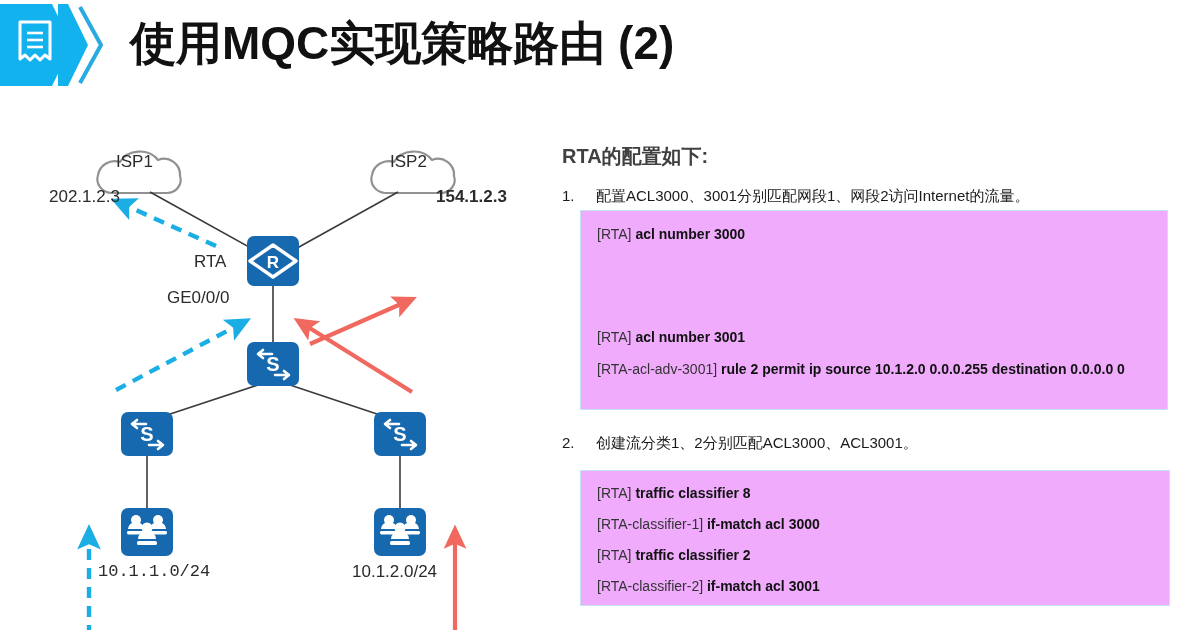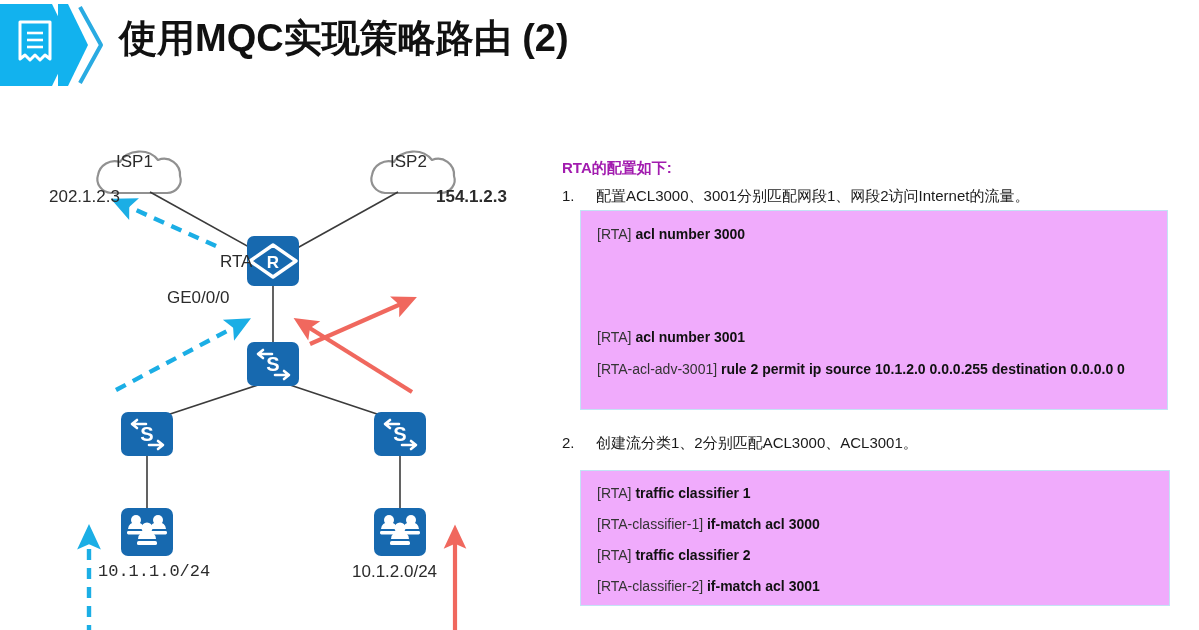--- a/index.html
+++ b/index.html
@@ -22,38 +22,38 @@
   }
   .chev-solid{
     position:absolute;left:58px;top:4px;width:30px;height:82px;
     background:#12B2EE;
     clip-path:polygon(0 0, 10px 0, 30px 41px, 10px 82px, 0 82px);
   }
   .chev-outline{
     position:absolute;left:76px;top:4px;width:30px;height:82px;
   }
   .title{
-    position:absolute;left:119px;top:13px;
-    font-size:38px;font-weight:bold;letter-spacing:0px;
+    position:absolute;left:130px;top:13px;
+    font-size:46px;font-weight:bold;letter-spacing:0px;
     color:#111111;white-space:nowrap;
   }
 
   
   .diagram{position:absolute;left:0;top:100px;width:545px;height:530px;}
   .diagram svg{display:block;}
 
   .dlabel{
     position:absolute;font-size:17px;color:#2b2b2b;white-space:nowrap;
   }
 
   
   .panel{position:absolute;left:560px;top:130px;width:630px;}
   .panel-heading{
-    position:absolute;left:2px;top:29px;
-    font-size:15px;font-weight:bold;color:#a21caf;white-space:nowrap;
+    position:absolute;left:2px;top:13px;
+    font-size:20px;font-weight:bold;color:#404040;white-space:nowrap;
   }
   .step{
     position:absolute;font-size:15px;color:#1a1a1a;white-space:nowrap;
   }
   .step .num{display:inline-block;width:34px;}
   .step1{left:2px;top:57px;}
   .step2{left:2px;top:304px;}
 
   .codebox{
     position:absolute;
@@ -197,21 +197,21 @@
           <path d="M391 439 a9 8 0 0 1 18 0 Z"></path>
           <rect x="390" y="441" width="20" height="4" rx="1.6"></rect>
         </g>
       </g>
     </svg>
 
     <div class="dlabel" style="left:116px;top:52px;">ISP1</div>
     <div class="dlabel" style="left:390px;top:52px;">ISP2</div>
     <div class="dlabel" style="left:49px;top:87px;">202.1.2.3</div>
     <div class="dlabel" style="left:436px;top:87px;font-weight:bold;">154.1.2.3</div>
-    <div class="dlabel" style="left:194px;top:152px;margin-left:26px;">RTA</div>
+    <div class="dlabel" style="left:194px;top:152px;">RTA</div>
     <div class="dlabel" style="left:167px;top:188px;">GE0/0/0</div>
     <div class="dlabel" style="left:98px;top:462px;font-family:Liberation Mono, monospace;">10.1.1.0/24</div>
     <div class="dlabel" style="left:352px;top:462px;">10.1.2.0/24</div>
   </div>
 
   <div class="panel">
 
     <div class="panel-heading">RTA的配置如下:</div>
 
     <div class="step step1">
@@ -233,21 +233,21 @@
       </div>
     </div>
 
     <div class="step step2">
       <span class="num">2.</span><span>创建流分类1、2分别匹配ACL3000、ACL3001。</span>
     </div>
 
     <div class="codebox cb2">
       <div class="cline" style="left:16px;top:15px;">
         <span class="prompt">[RTA]</span>
-        <span class="cmd">traffic classifier 1</span>
+        <span class="cmd">traffic classifier 8</span>
       </div>
       <div class="cline" style="left:16px;top:46px;">
         <span class="prompt">[RTA-classifier-1]</span>
         <span class="cmd">if-match acl 3000</span>
       </div>
       <div class="cline" style="left:16px;top:77px;">
         <span class="prompt">[RTA]</span>
         <span class="cmd">traffic classifier 2</span>
       </div>
       <div class="cline" style="left:16px;top:108px;">

